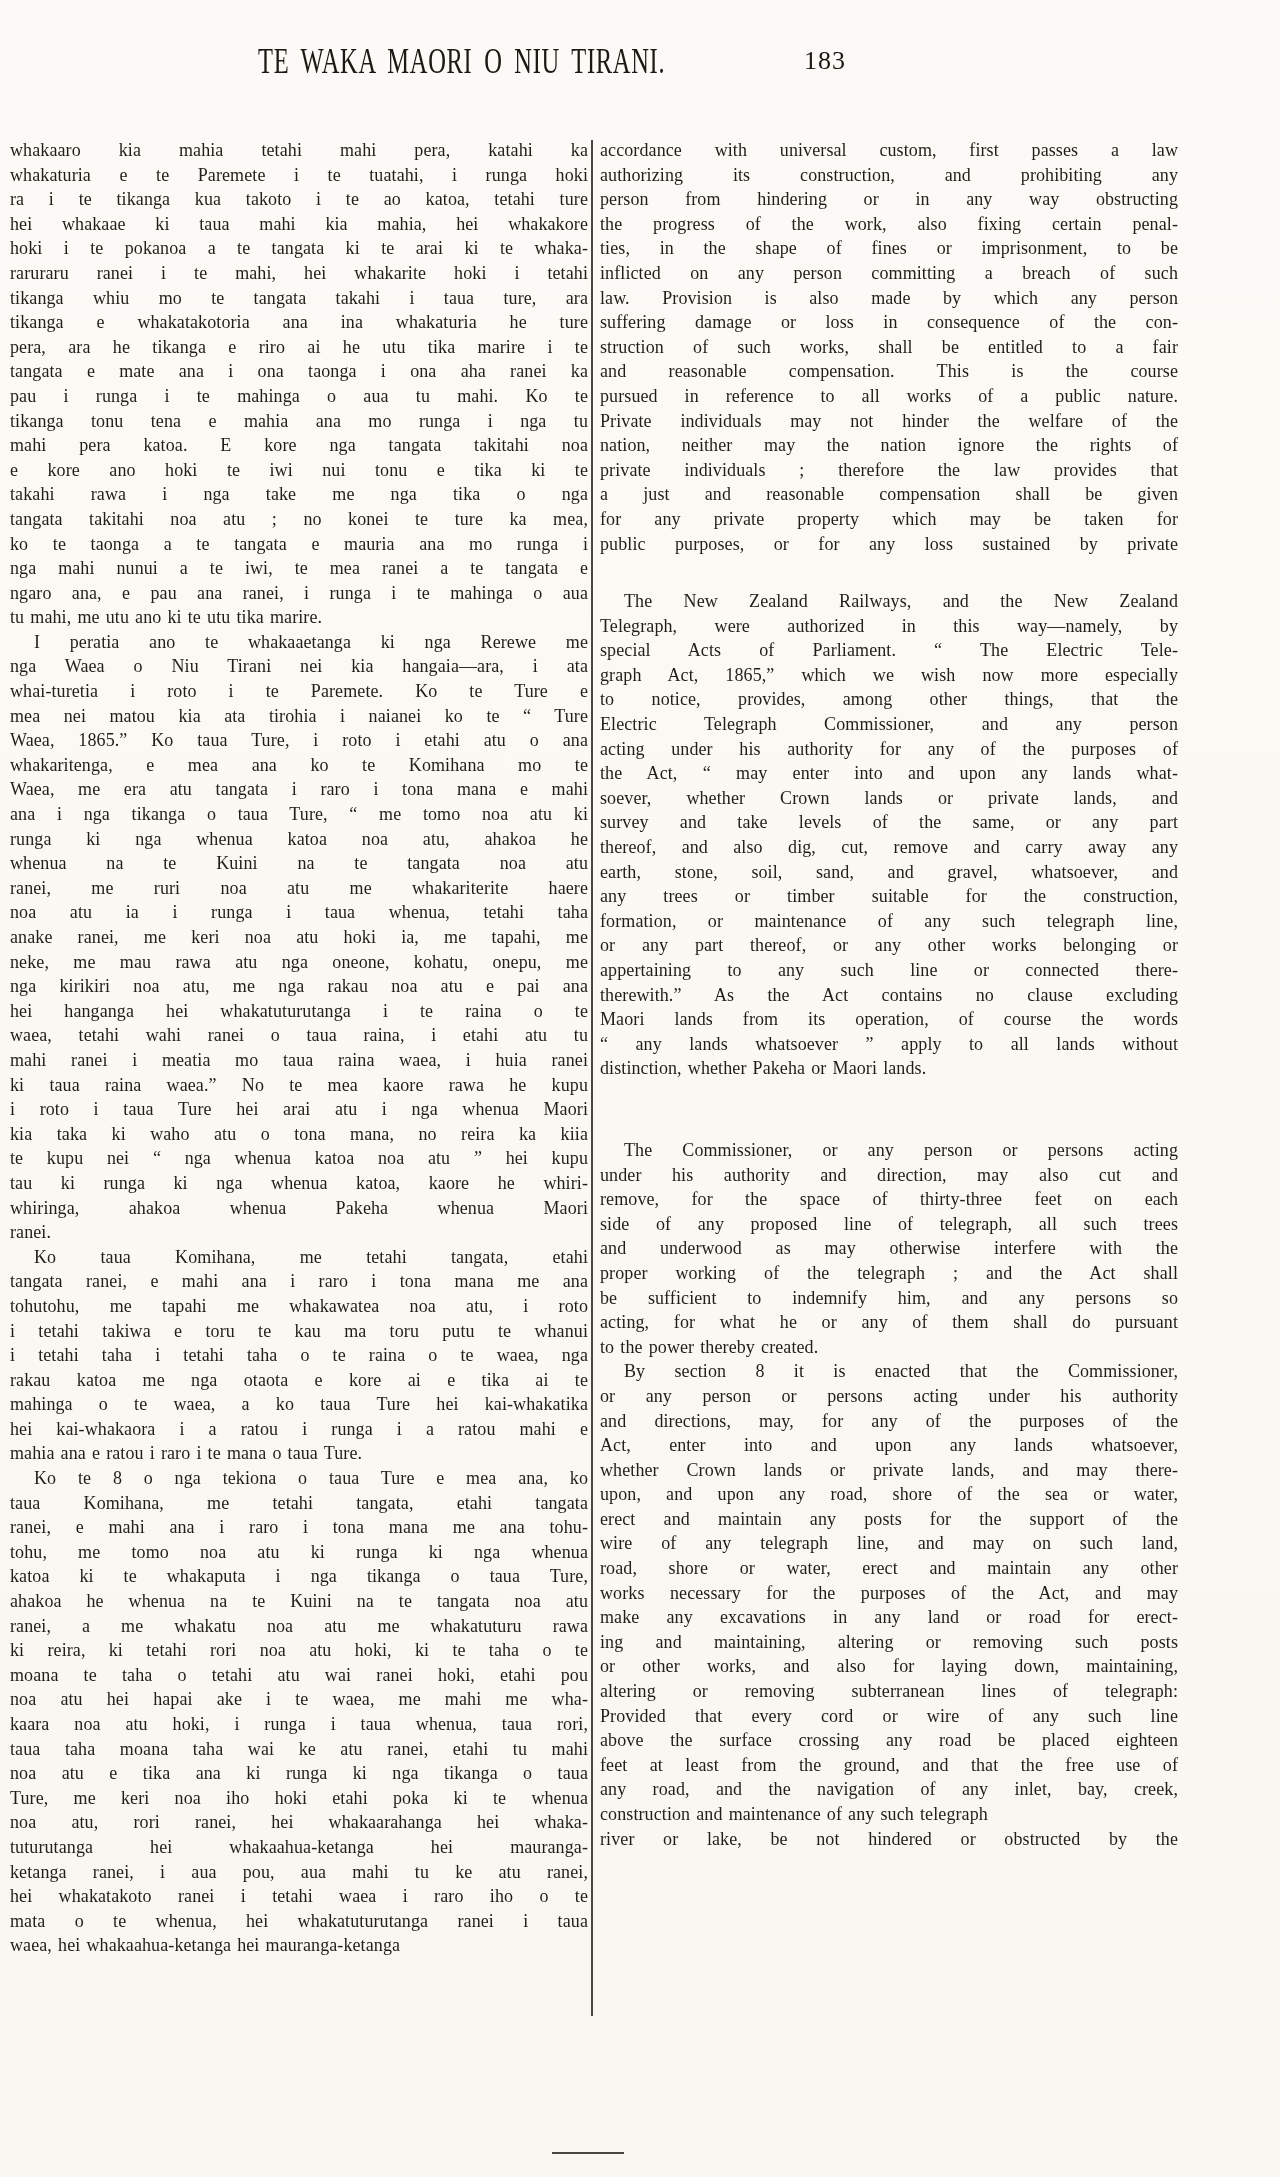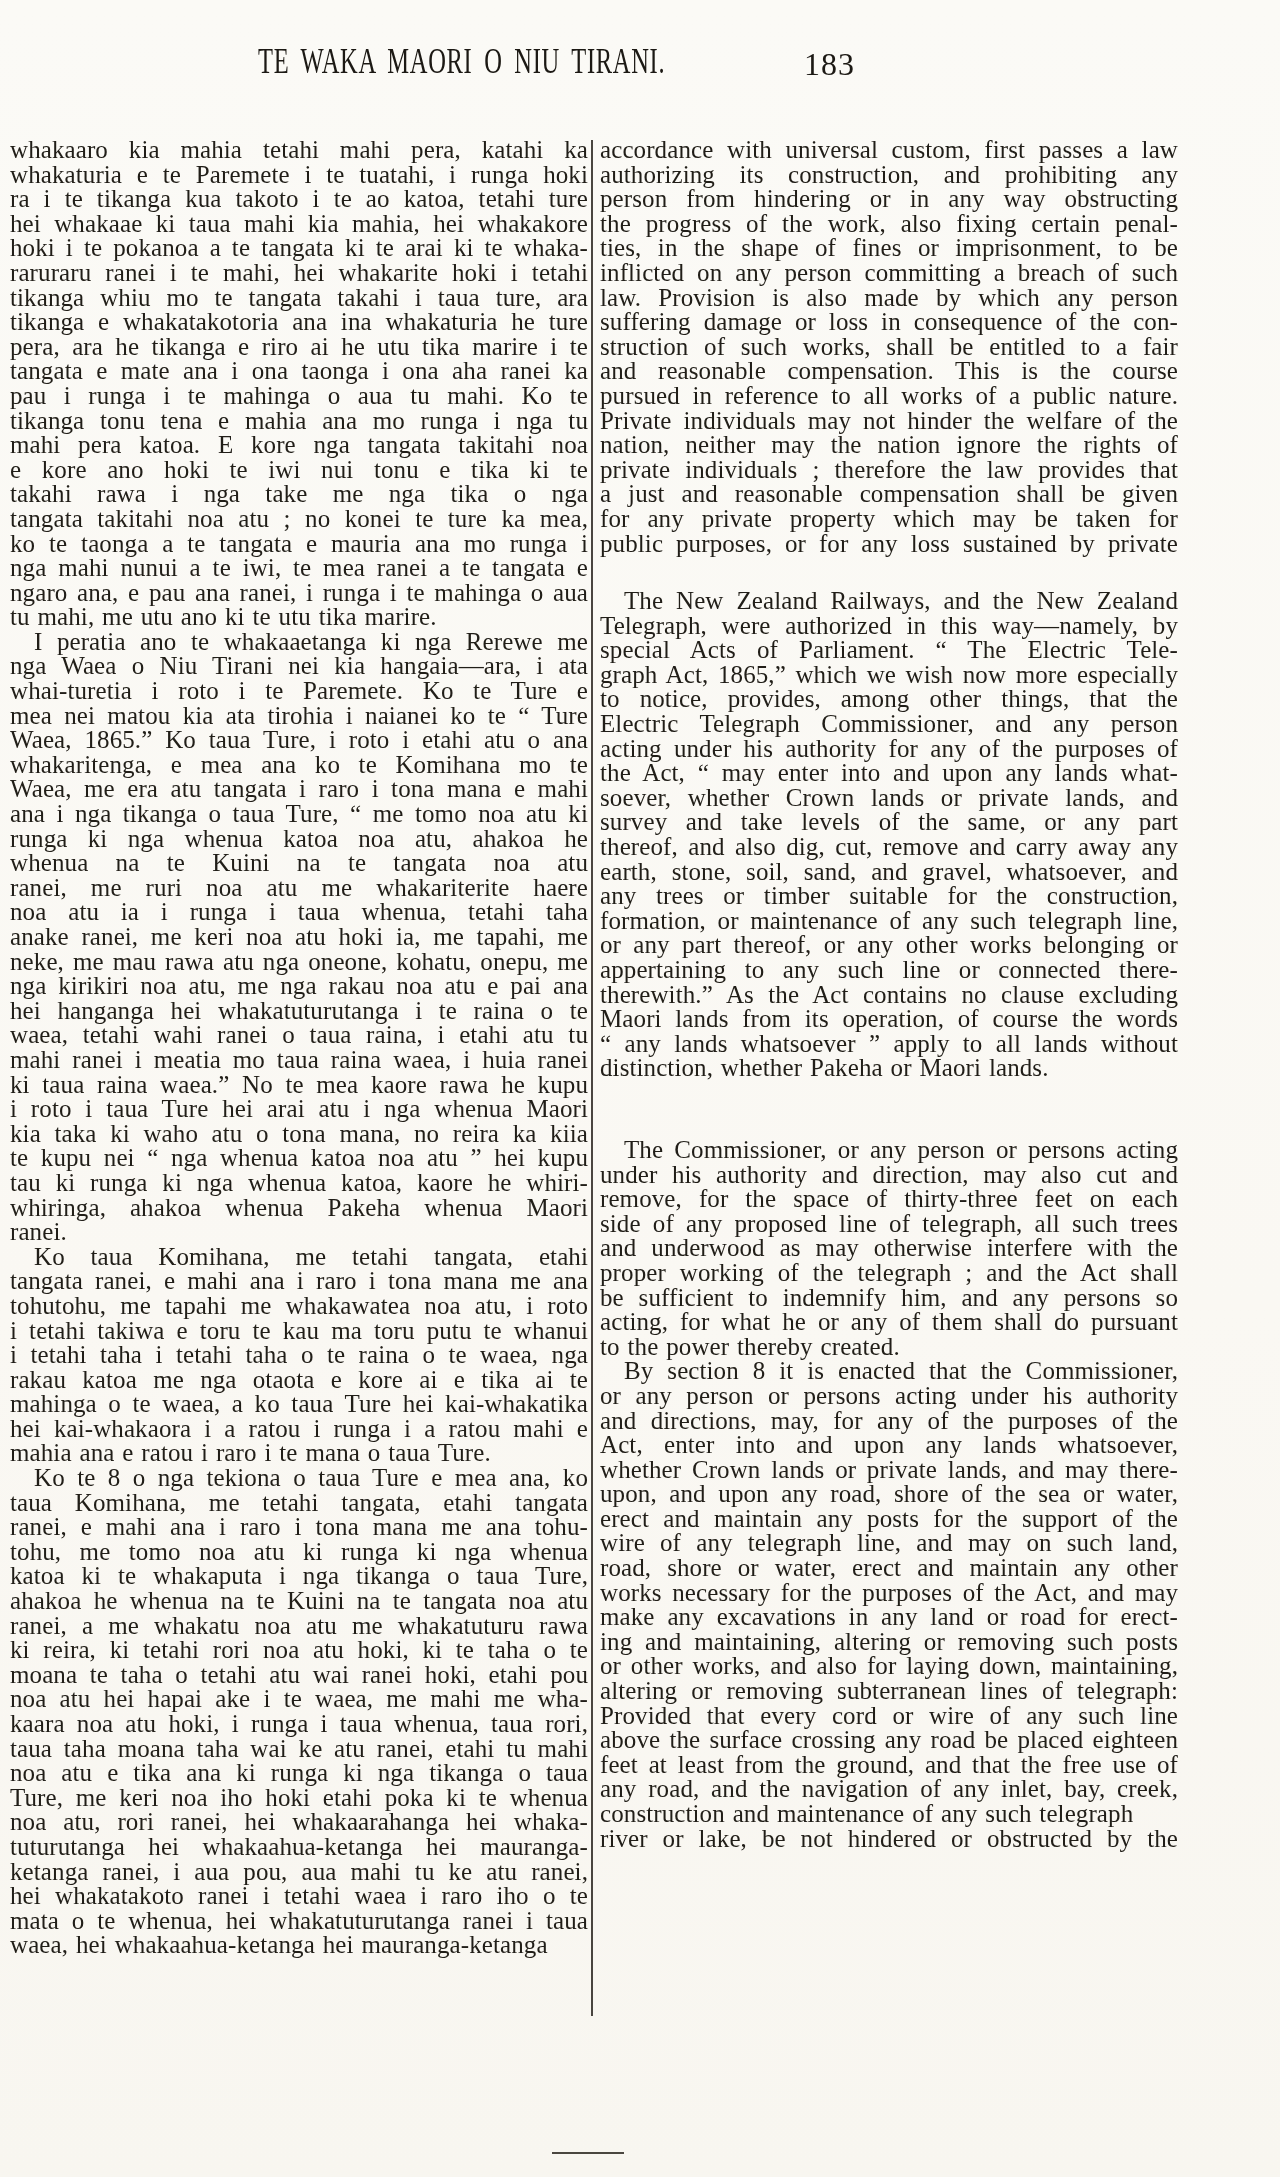--- a/index.html
+++ b/index.html
@@ -14,30 +14,30 @@
   }
   .masthead{
     position:absolute;left:258px;top:42px;
     font-size:35px;font-weight:400;letter-spacing:1px;word-spacing:7px;
     white-space:nowrap;
     transform:scaleX(0.70);transform-origin:0 50%;
     color:#1c1914;
   }
   .pagenum{
     position:absolute;left:804px;top:46px;
-    font-size:32px;letter-spacing:1px;color:#1c1914;
+    font-size:26px;letter-spacing:1px;color:#1c1914;
   }
   .divider{
     position:absolute;left:591px;top:140px;
     width:2px;height:1876px;
     background:#2a2620;opacity:.85;
   }
   .col{
     position:absolute;top:138px;width:578px;
-    font-size:25px;line-height:24.6px;
+    font-size:18px;line-height:24.6px;
     letter-spacing:.1px;word-spacing:1.5px;
     color:#211e18;
   }
   .col-left{left:10px;}
   .col-right{left:600px;}
   .para{margin:0;}
   .line{
     text-align:justify;
     text-align-last:justify;
     height:24.6px;

